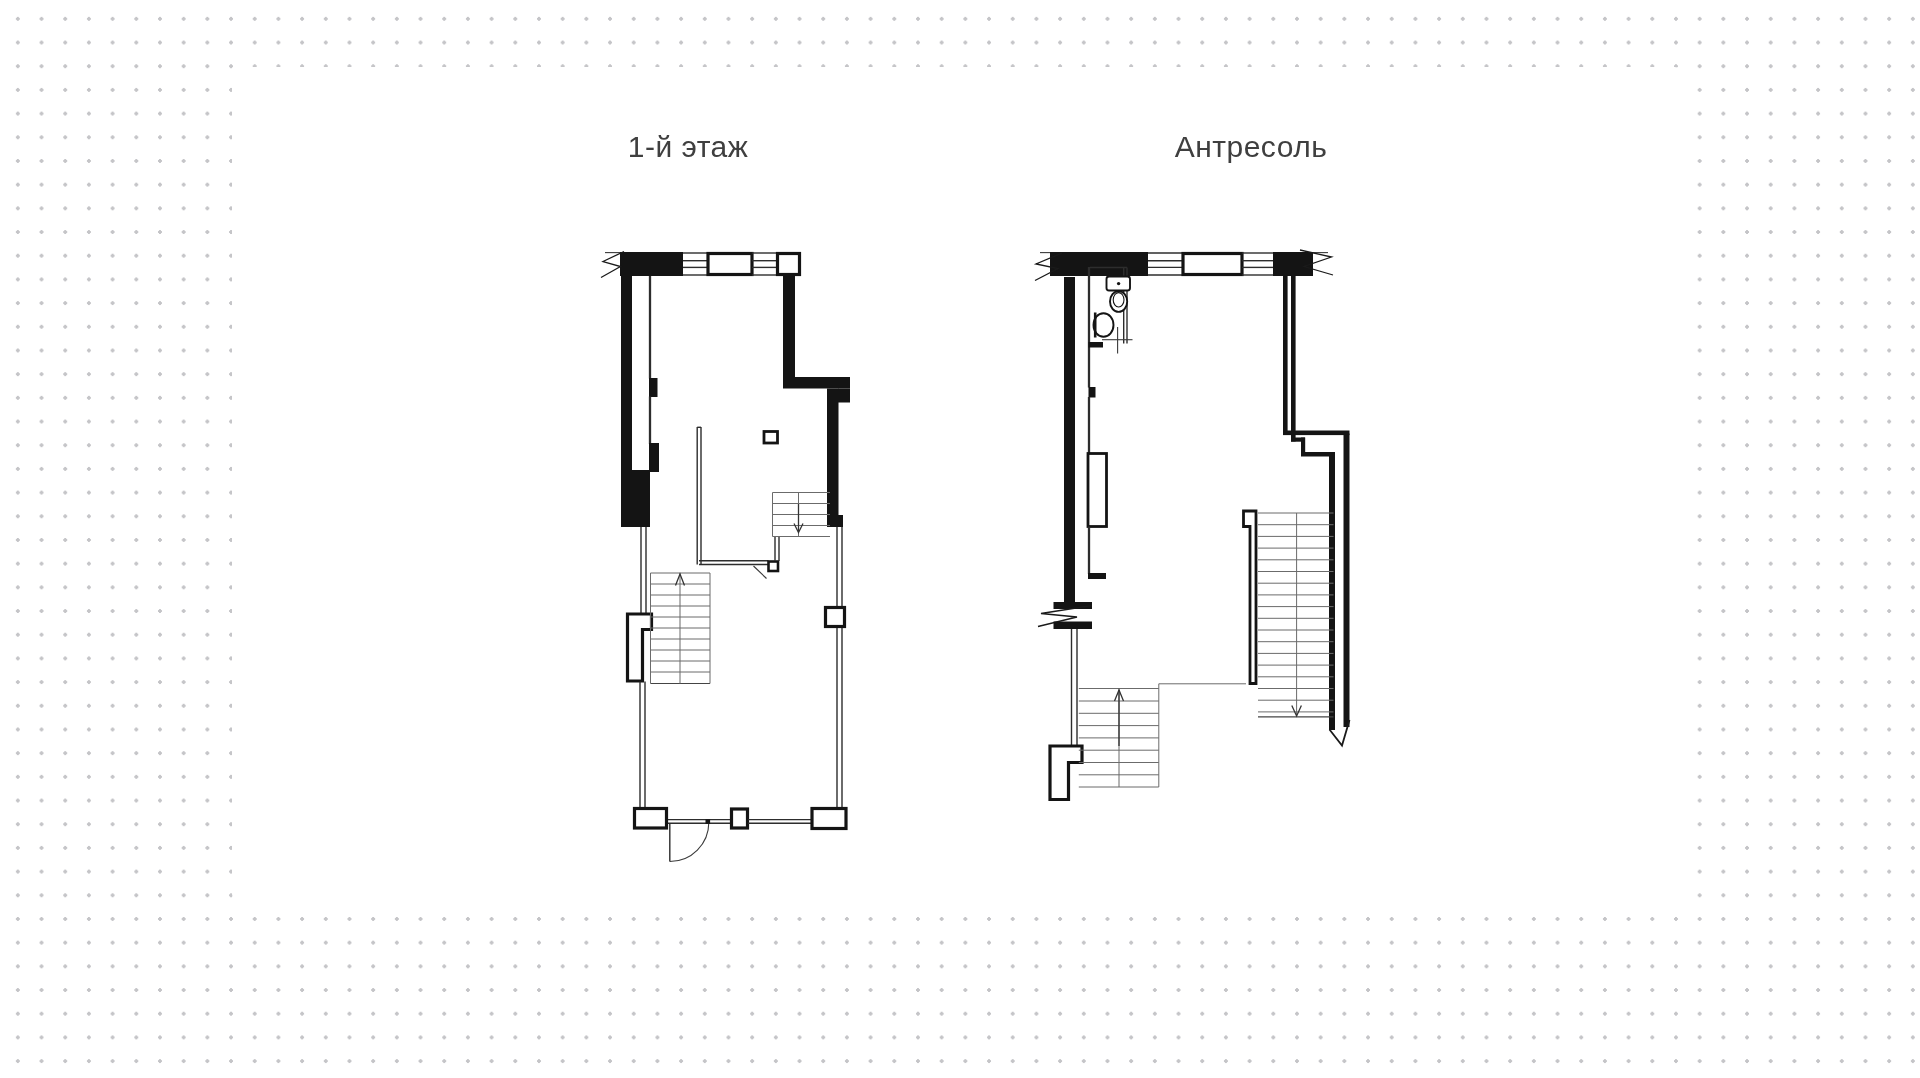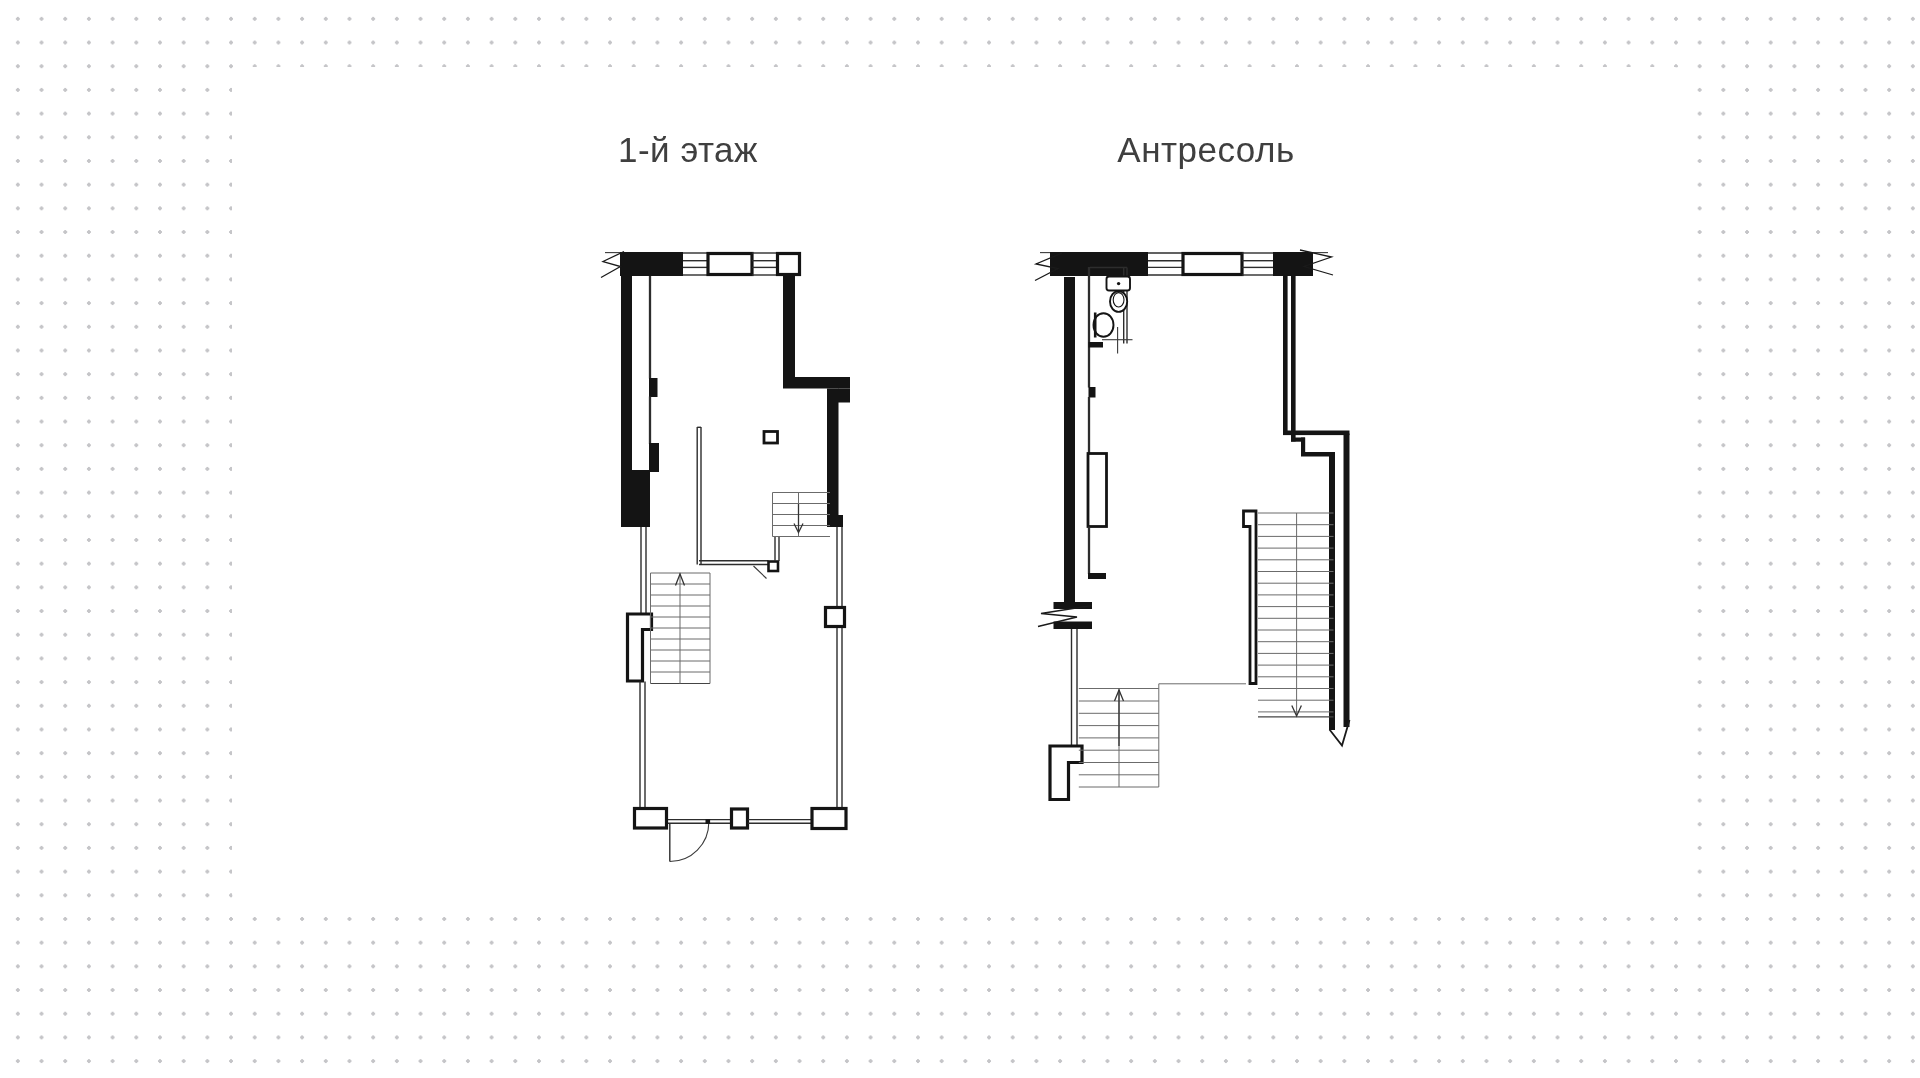--- a/index.html
+++ b/index.html
@@ -11,25 +11,25 @@
     background-size: 23.7px 23.7px;
     background-position: 6px 7px;
     position:relative;
   }
   .card {
     position:absolute; left:232px; top:67px; width:1454px; height:838px;
     background:#ffffff; border-radius:12px;
   }
   .plan-title {
     position:absolute; top:130px; transform:translateX(-50%);
-    font-size:35px; font-weight:400; color:#3f3f3f; letter-spacing:0.5px;
+    font-size:30px; font-weight:400; color:#3f3f3f; letter-spacing:0.5px;
     white-space:nowrap;
   }
   #title-floor1 { left:688px; }
-  #title-mezzanine { left:1206px; }
+  #title-mezzanine { left:1251px; }
   svg.plan-canvas { position:absolute; left:0; top:0; }
 
   .wall   { fill:#141414; }
   .hollow { fill:#ffffff; stroke:#141414; stroke-width:3.2px; }
   .thin   { stroke:#2d2d2d; stroke-width:1.4px; fill:none; }
   .thin2  { stroke:#2d2d2d; stroke-width:2.3px; fill:none; }
   .hair   { stroke:#3a3a3a; stroke-width:1.1px; fill:none; }
   .tread  { stroke:#6b6b6b; stroke-width:1px; fill:none; }
   .treadD { stroke:#444444; stroke-width:1.2px; fill:none; }
   .arrow  { stroke:#333333; stroke-width:1.3px; fill:none; }

